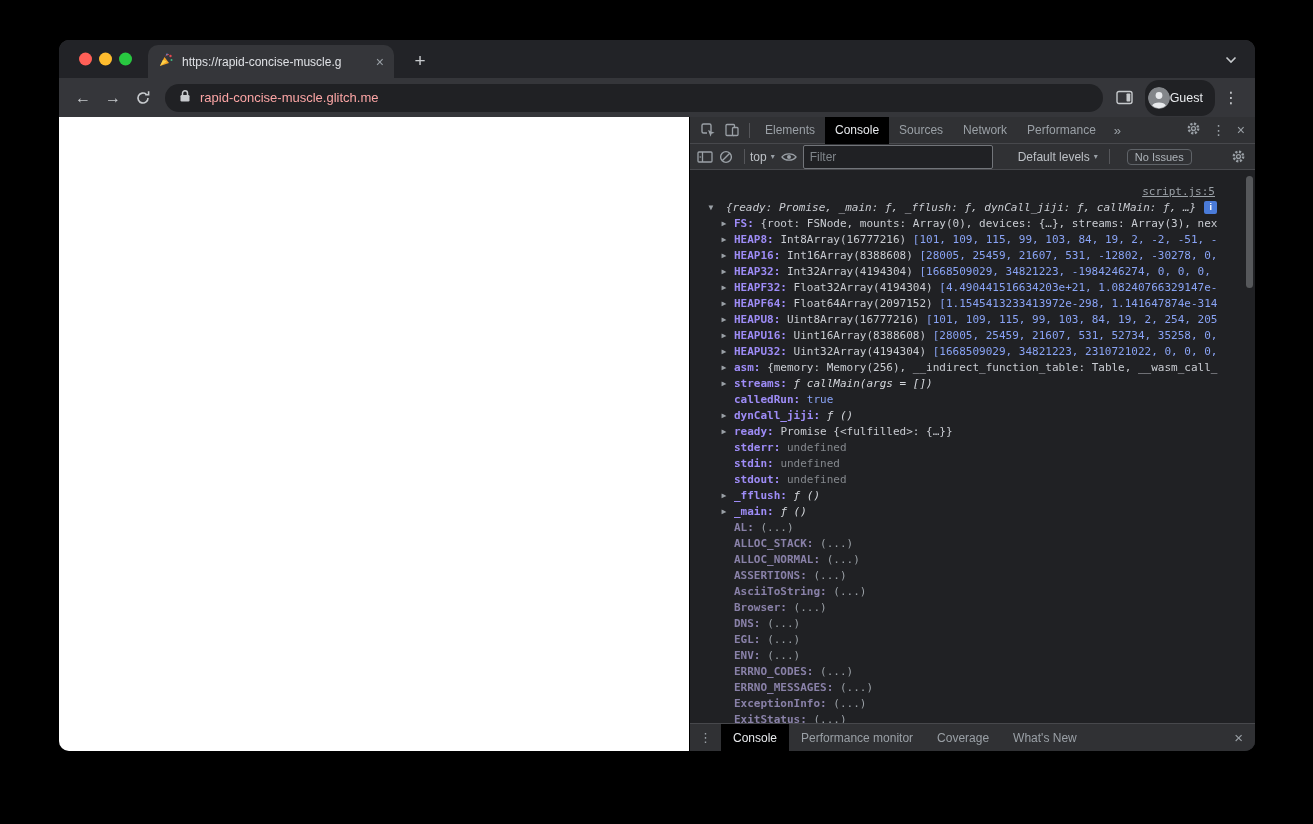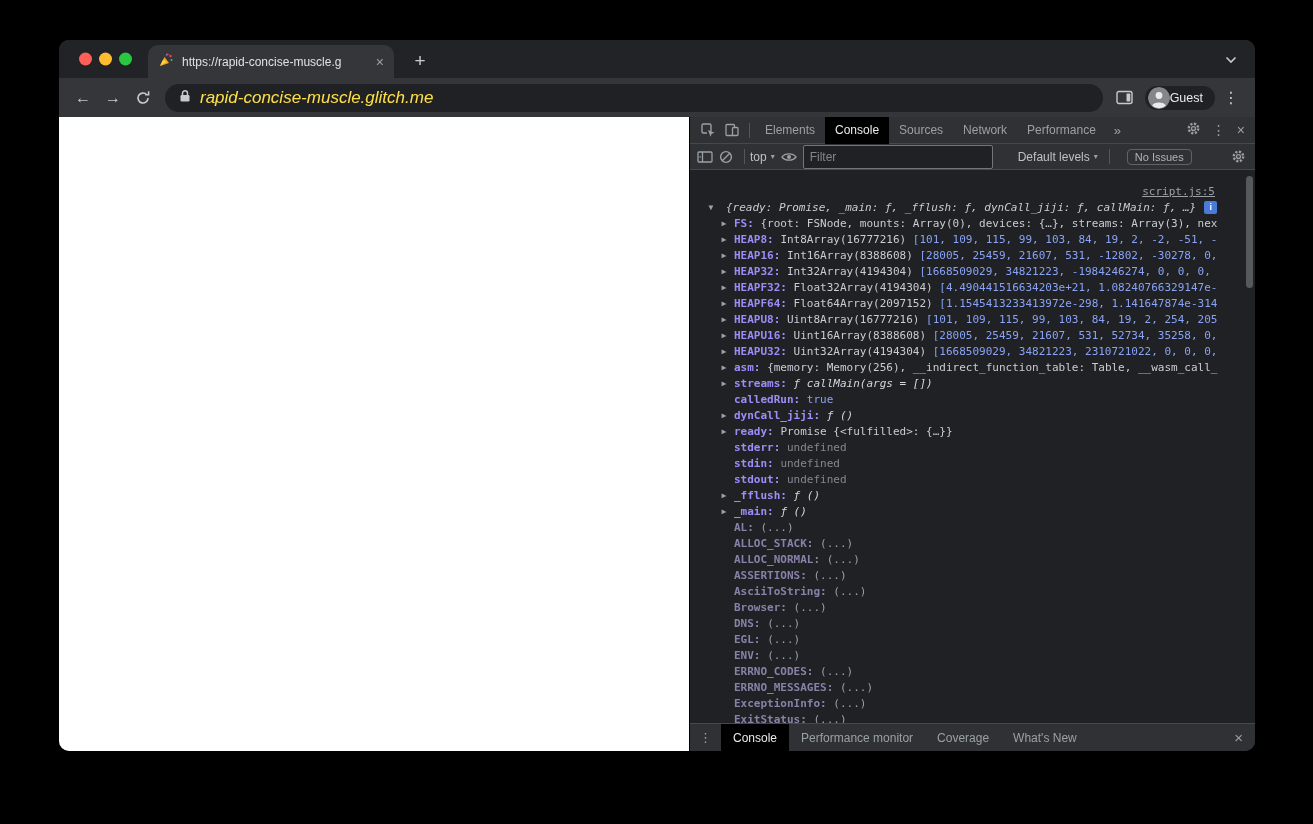--- a/index.html
+++ b/index.html
@@ -21,22 +21,22 @@
   .newtab { position:absolute; left:349px; bottom:5px; width:24px; height:24px; color:#c7cacd;
             font-size:19px; line-height:23px; text-align:center; border-radius:50%; }
   .strip-chevron { position:absolute; right:18px; top:50%; transform:translateY(-50%); }
 
   
   .toolbar { height:39px; background:#35363a; display:flex; align-items:center; padding:0 10px; gap:2px; }
   .navbtn { width:28px; height:28px; display:flex; align-items:center; justify-content:center;
             color:#c7cacd; font-size:16px; border-radius:50%; }
   .addressbar { flex:1; height:28px; margin:0 6px; border-radius:14px; background:#202124;
                 display:flex; align-items:center; gap:9px; padding:0 14px; }
-  .url { font-size:17px; color:#fde047;font-style:italic; }
-  .profile { height:24px; border-radius:14px; background:#202124; display:flex; align-items:center;
+  .url { font-size:13px; color:#fca5a5; }
+  .profile { height:36px; border-radius:14px; background:#202124; display:flex; align-items:center;
              gap:0; padding:3px 12px 3px 3px; margin-left:4px; }
   .avatar { width:22px; height:22px; border-radius:50%; overflow:hidden; display:block; }
   .guest { font-size:12.5px; color:#e8eaed; }
   .dots { font-family:"DejaVu Sans", sans-serif; }
 
   
   .content { display:flex; height:calc(100% - 77px); }
   .page { width:630px; background:#ffffff; }
   .devtools { flex:1; background:#202124; border-left:1px solid #000; display:flex; flex-direction:column; min-width:0; }
 

